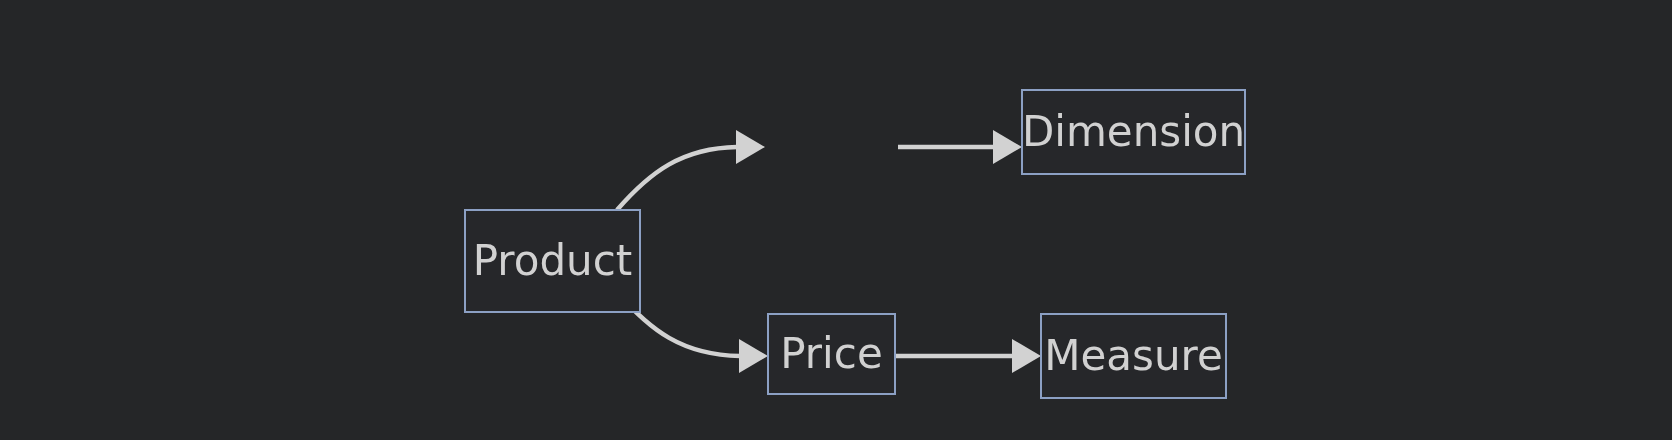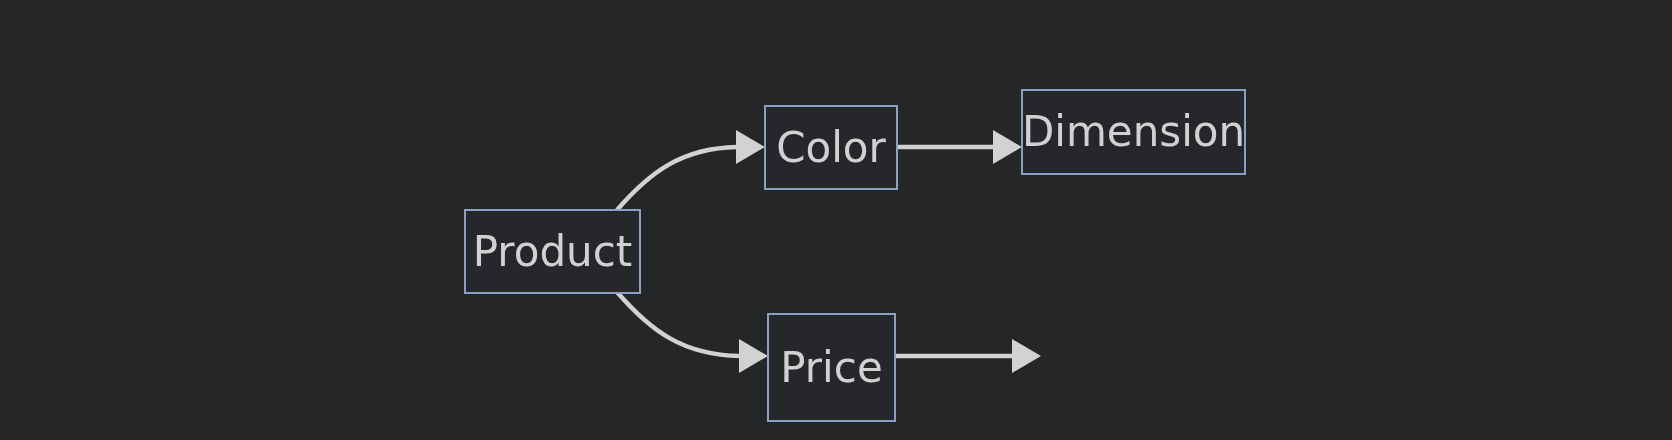--- a/index.html
+++ b/index.html
@@ -48,24 +48,24 @@
     display: flex;
     align-items: center;
     justify-content: center;
     border: 2.5px solid var(--node-border);
     background: var(--node-fill);
     color: var(--node-text);
     font-size: 42px;
     line-height: 1;
     white-space: nowrap;
   }
-  .node-product   { left: 464px;  top: 209px; width: 177px; height: 85px; }
+  .node-product   { left: 464px;  top: 209px; width: 177px; height: 104px; }
   .node-color     { left: 764px;  top: 105px; width: 134px; height: 85px; }
   .node-dimension { left: 1021px; top: 89px; width: 225px; height: 86px; }
-  .node-price     { left: 767px;  top: 313px; width: 129px; height: 109px; }
+  .node-price     { left: 767px;  top: 313px; width: 129px; height: 82px; }
   .node-measure   { left: 1040px; top: 313px; width: 187px; height: 86px; }
 </style>
 </head>
 <body>
 
 <div class="canvas">
 
   <svg class="edges-layer" viewBox="0 0 1672 440" xmlns="http://www.w3.org/2000/svg">
     <g>
       <path class="edge-line" d="M 617 210 C 650 172, 682 148, 737 147"></path>
@@ -82,26 +82,26 @@
     <g>
       <path class="edge-line" d="M 896 356 L 1014 356"></path>
       <polygon class="edge-head" points="1012,339 1012,373 1041,356"></polygon>
     </g>
   </svg>
 
   <div class="node node-product">
     <span>Product</span>
   </div>
 
-  <div class="node node-color">
-    <span>Color</span>
-  </div>
 
   <div class="node node-dimension">
     <span>Dimension</span>
   </div>
 
   <div class="node node-price">
     <span>Price</span>
   </div>
 
+  <div class="node node-measure">
+    <span>Measure</span>
+  </div>
 
 </div>
 
 </body></html>

